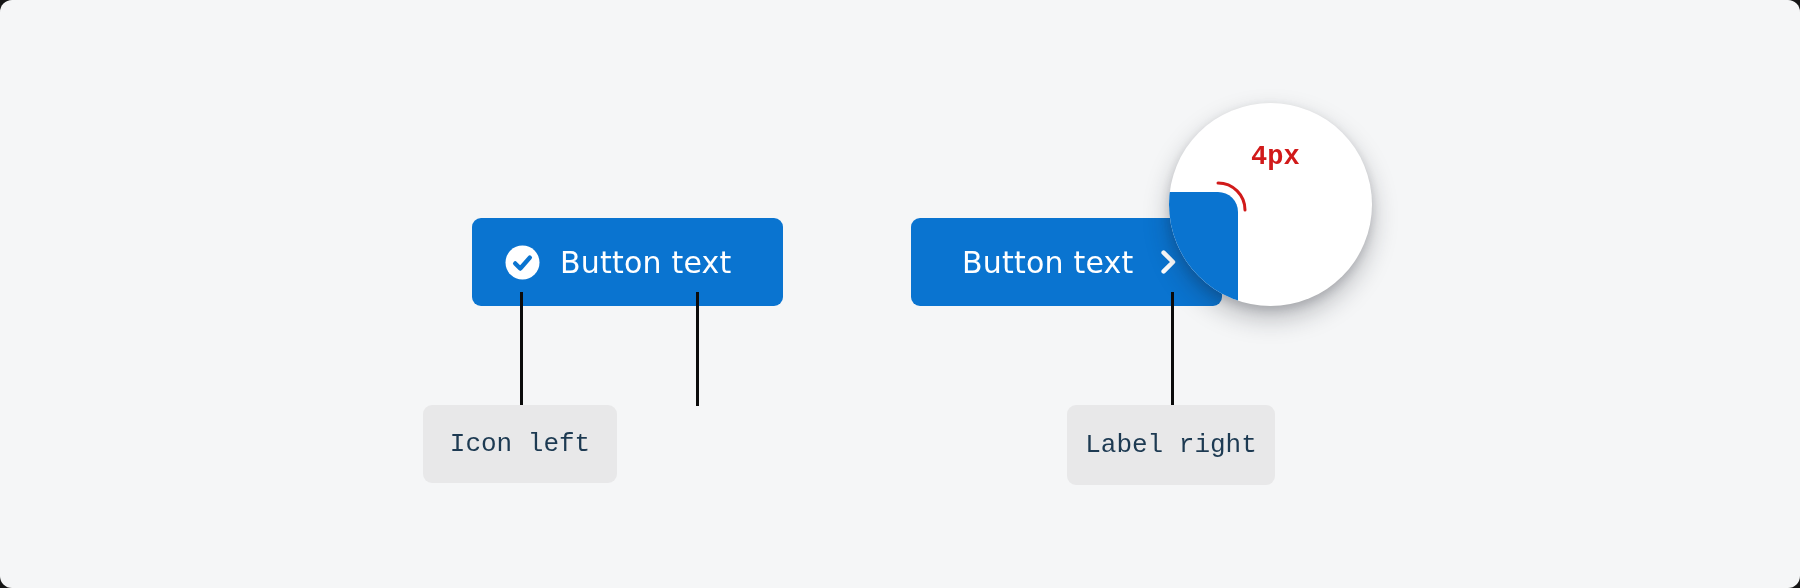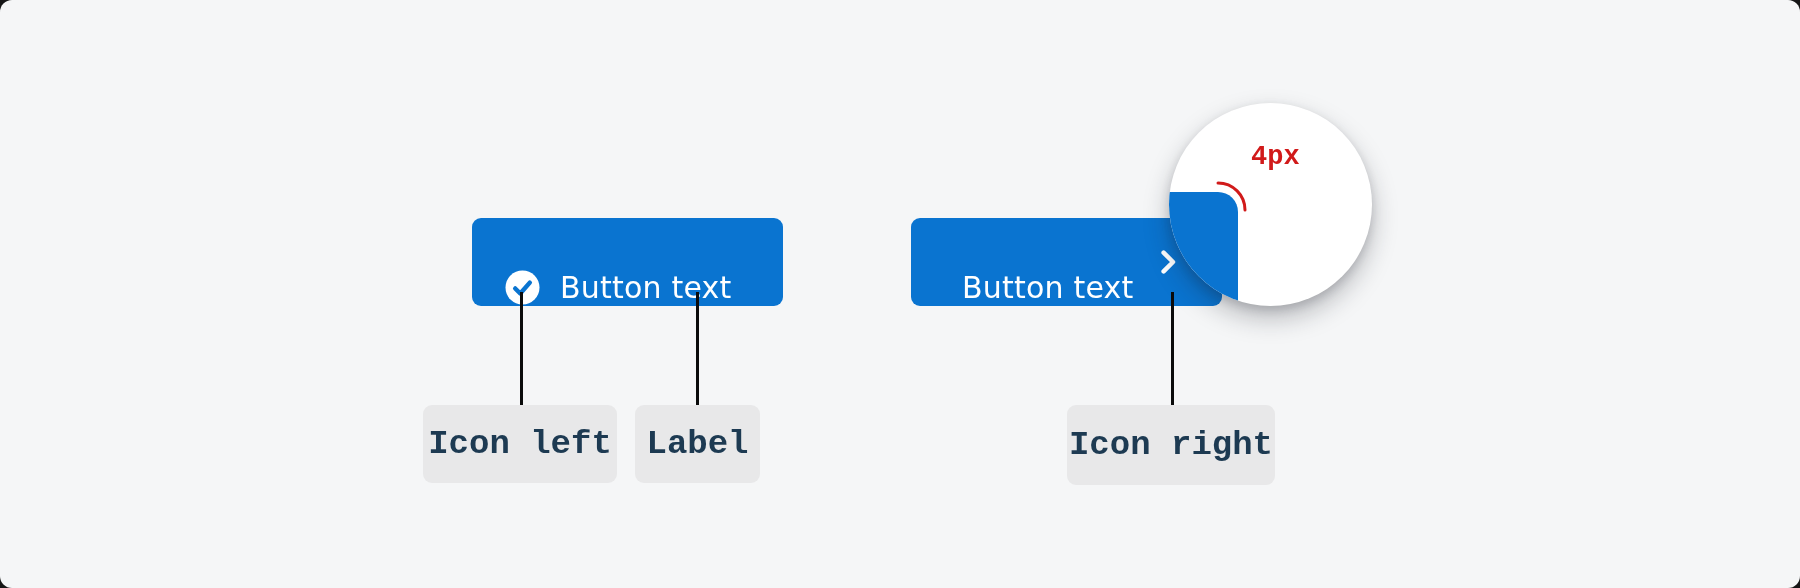--- a/index.html
+++ b/index.html
@@ -15,21 +15,21 @@
     width:1800px;height:588px;
     background:var(--bg,#f5f6f7);
     border-radius:12px;
   }
   
   .btn{
     position:absolute;
     height:88px;width:311px;top:218px;
     background:var(--blue,#0a74d0);
     border-radius:9px;
-    display:flex;align-items:flex-end;
+    display:flex;align-items:center;
     color:#fff;
     font-family:"DejaVu Sans", sans-serif;
     font-size:30px;font-weight:500;
     letter-spacing:0.2px;
     border:none;cursor:pointer;
   }
   .btn-left{left:472px;padding-left:33px;}
   .btn-right{left:911px;padding-left:51px;}
   .check-wrap{width:35px;height:35px;margin-right:20px;flex:0 0 auto;display:block;}
   .chev-wrap{position:absolute;left:242px;top:29px;width:30px;height:30px;display:block;}
@@ -41,21 +41,21 @@
   .vline.l1{left:520px;}
   .vline.l2{left:696px;}
   .vline.l3{left:1171px;}
   
   .tag{
     position:absolute;top:405px;height:78px;
     background:var(--tagbg,#e8e8e9);
     border-radius:9px;
     display:flex;align-items:center;justify-content:center;
     font-family:"Liberation Mono", monospace;
-    font-weight:700;font-size:34px;
+    font-weight:400;font-size:26px;
     color:var(--tagtext,#1d3a52);
     z-index:6;white-space:nowrap;
   }
   .tag-icon-left{left:423px;width:194px;}
   .tag-label{left:635px;width:125px;}
   .tag-icon-right{left:1067px;width:208px;height:80px;}
   
   .magnifier{
     position:absolute;left:1169px;top:103px;
     width:203px;height:203px;border-radius:50%;
@@ -105,25 +105,22 @@
     </span>
   </button>
 
   <div class="vline l1"></div>
   <div class="vline l2"></div>
   <div class="vline l3"></div>
 
   <div class="tag tag-icon-left">
     <span>Icon left</span>
   </div>
-  <div class="tag tag-label">
-    <span>Label</span>
-  </div>
   <div class="tag tag-icon-right">
-    <span>Icon right</span>
+    <span>Label right</span>
   </div>
 
   <div class="magnifier">
     <div class="mag-corner"></div>
   </div>
   <svg class="radius-arc" viewBox="0 0 34 34">
     <path d="M2 2 A 27 27 0 0 1 29 29" fill="none" stroke="#d11a1a" stroke-width="3" stroke-linecap="round"></path>
   </svg>
   <div class="radius-label">4px</div>
 

